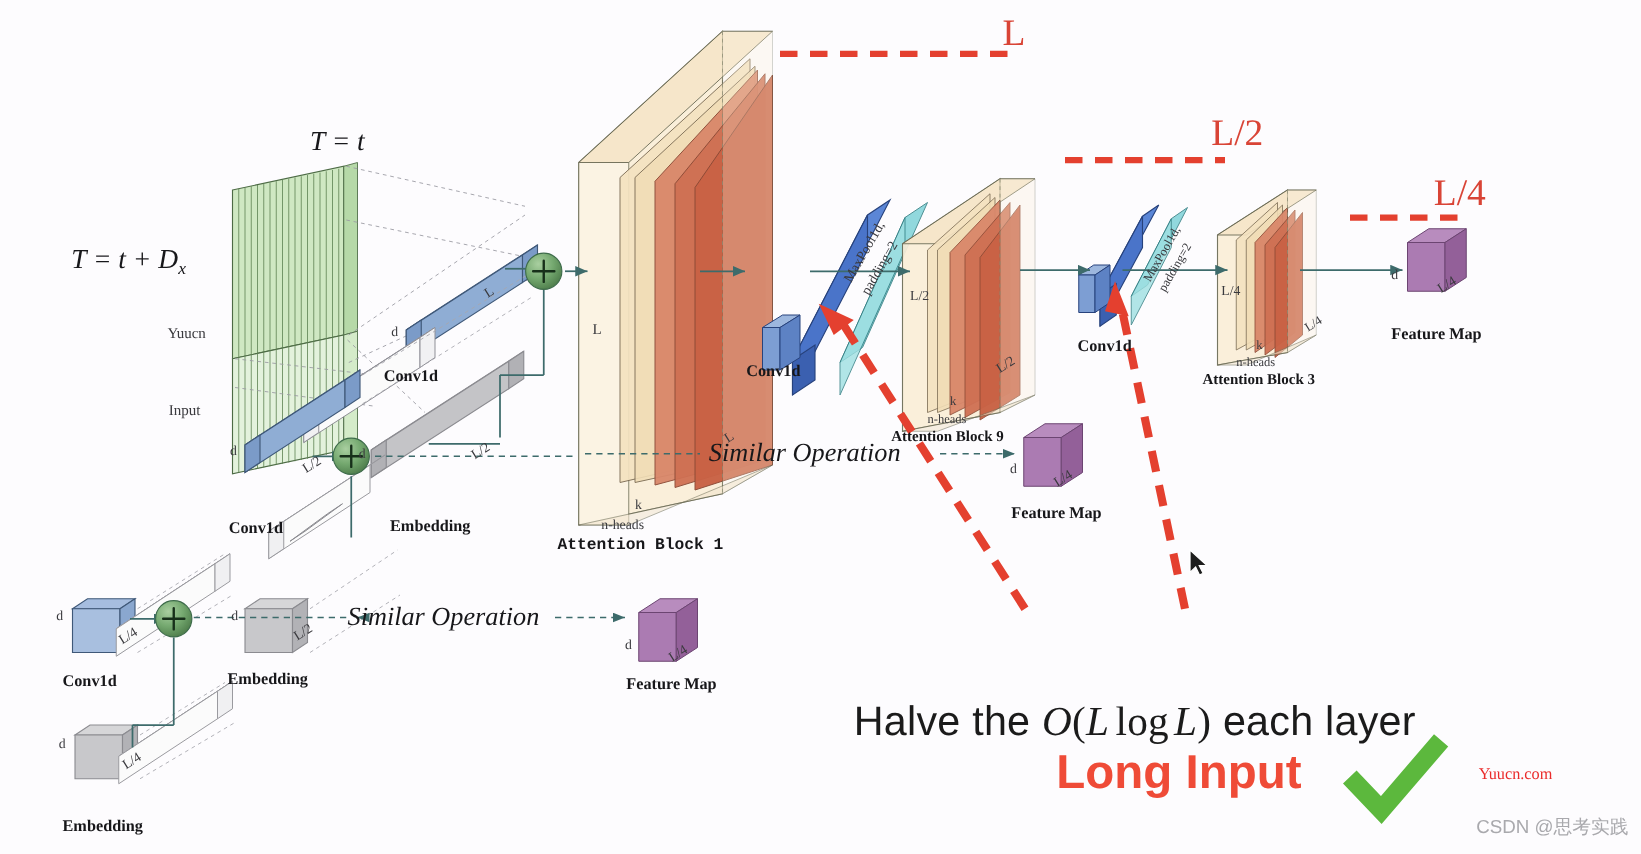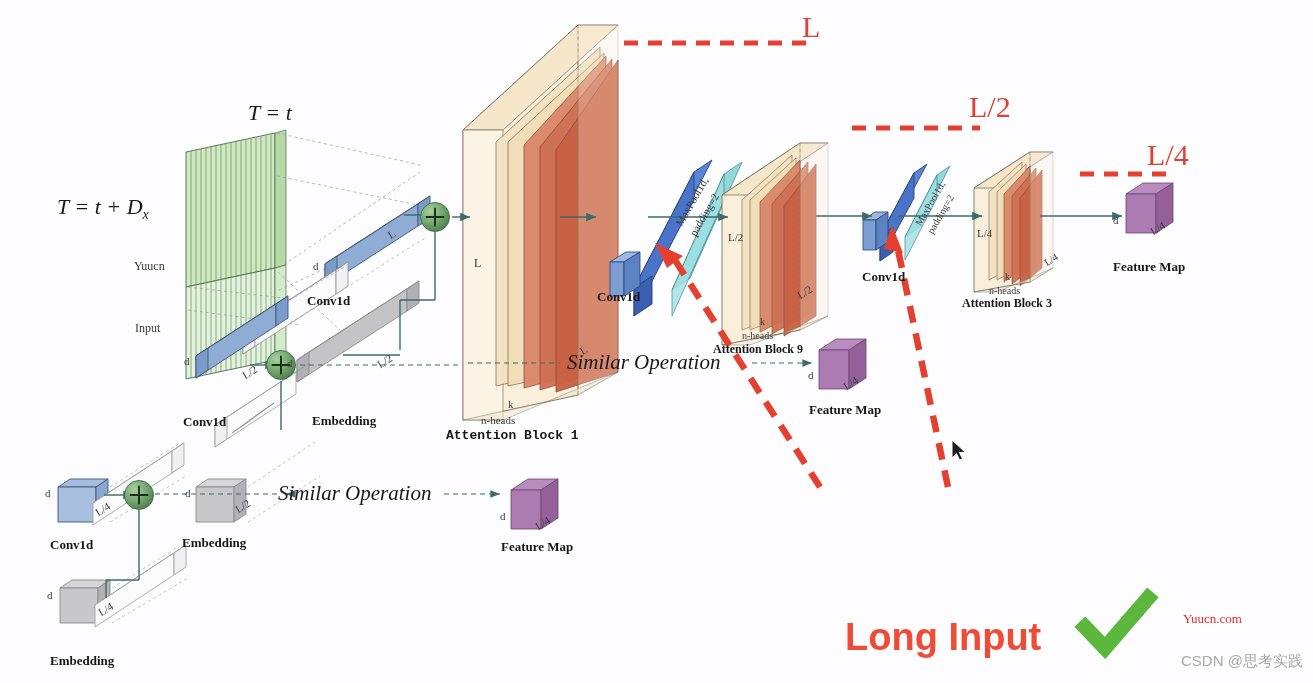--- a/index.html
+++ b/index.html
@@ -24,21 +24,21 @@
     position:absolute;
     font-family:"Liberation Sans",sans-serif;
     color:#1b1b1b;
     white-space:nowrap;
   }
   .cap-line1{font-size:33px;left:762px;top:512px;letter-spacing:.2px;}
   .cap-line2{font-size:33px;left:683px;top:558px;letter-spacing:.2px;}
   .cap-line2 .mathit{font-family:"Liberation Serif",serif;font-style:italic;}
   .cap-line2 .mathup{font-family:"Liberation Serif",serif;font-style:normal;}
   .long-input{
-    position:absolute;left:845px;top:616px;
+    position:absolute;left:845px;top:597px;
     font-family:"Liberation Sans",sans-serif;
     font-weight:bold;font-size:38px;color:#ef4b37;white-space:nowrap;
   }
   .wm-red{
     position:absolute;left:1183px;top:611px;
     font-family:"Liberation Serif",serif;font-size:13px;color:#ea2b2b;
   }
   .wm-grey{
     position:absolute;left:1181px;top:652px;
     font-family:"Liberation Sans",sans-serif;font-size:15px;color:#a9a9ad;
@@ -421,19 +421,22 @@
 
 <div class="lbl bold-serif" style="left:809px;top:402px;font-size:13px;">Feature Map</div>
 <div class="lbl bold-serif" style="left:501px;top:539px;font-size:13px;">Feature Map</div>
 <div class="lbl bold-serif" style="left:1113px;top:259px;font-size:13px;">Feature Map</div>
 
 <div class="lbl red-math" style="left:802px;top:10px;font-size:30px;">L</div>
 <div class="lbl red-math" style="left:969px;top:90px;font-size:30px;">L/2</div>
 <div class="lbl red-math" style="left:1147px;top:138px;font-size:30px;">L/4</div>
 
 
+<div class="caption cap-line2">
+  <span>Halve the </span><span class="mathit">O</span><span class="mathup">(</span><span class="mathit">L</span><span class="mathup" style="padding-left:5px;">log</span><span class="mathit" style="padding-left:4px;">L</span><span class="mathup">)</span><span> each layer</span>
+</div>
 
 <div class="long-input">Long Input</div>
 
 <div class="wm-red">Yuucn.com</div>
 <div class="wm-grey">CSDN @思考实践</div>
 
 </div>
 
 </body></html>

